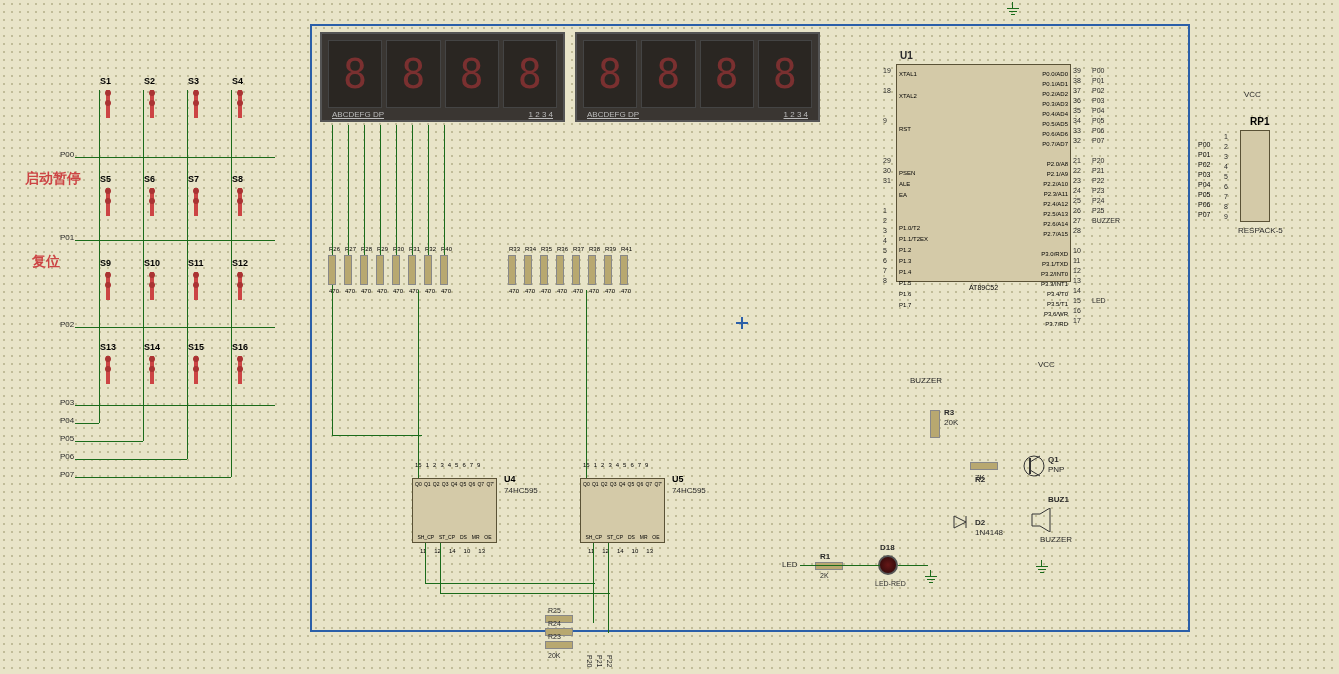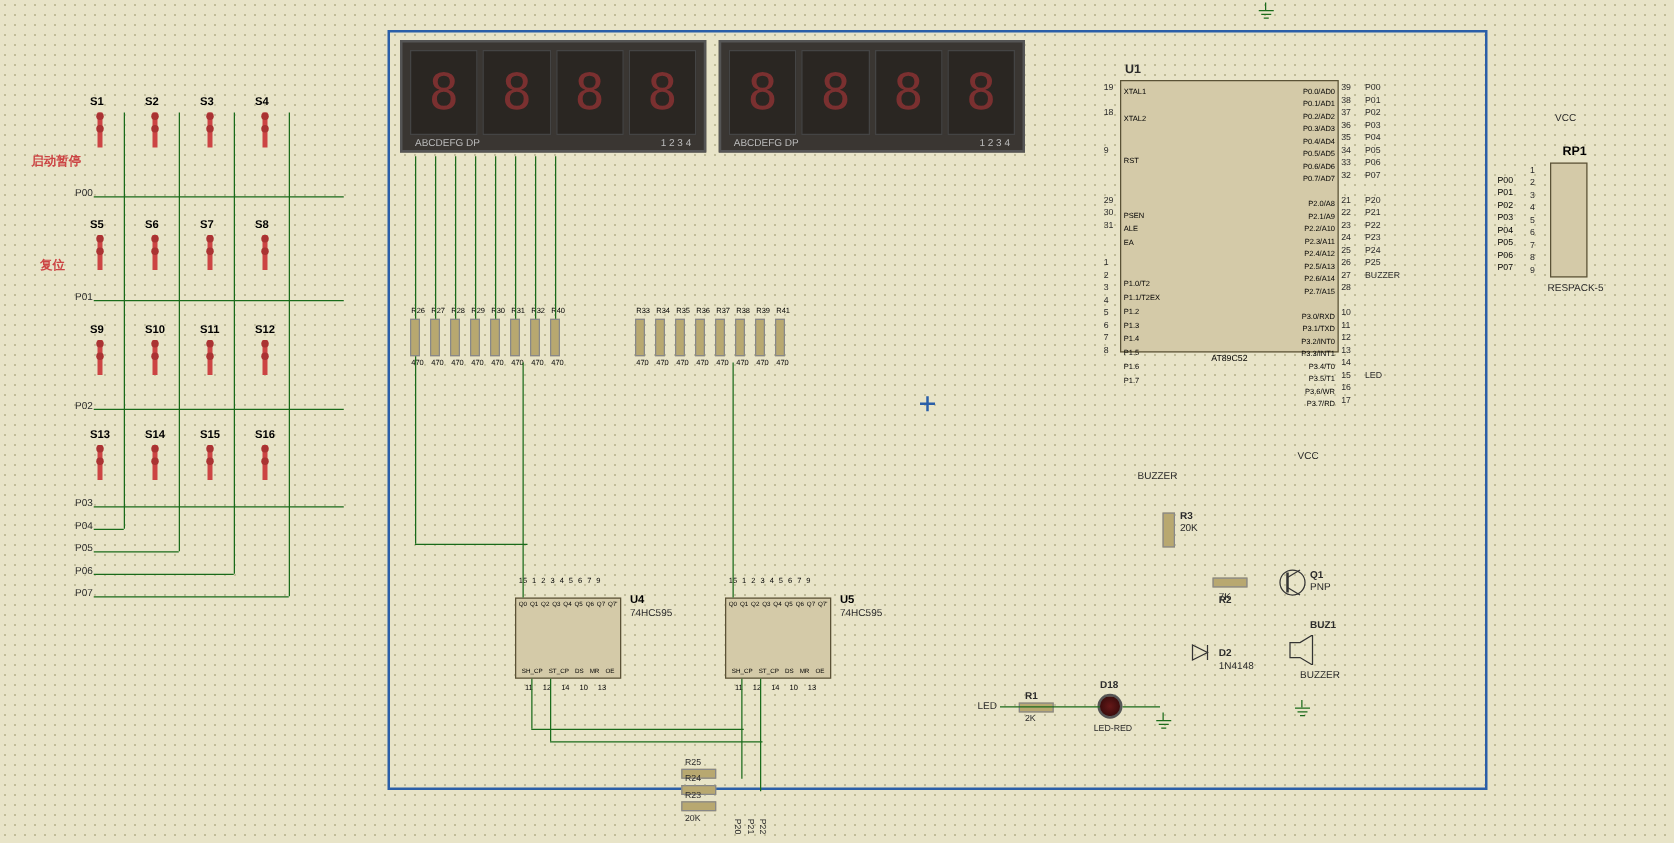--- a/index.html
+++ b/index.html
@@ -45,20 +45,21 @@
     color: #7a3030;
     font-size: 40px;
     font-family: monospace;
   }
   .display-label {
     color: #bbb;
     font-size: 8px;
     display: flex;
     justify-content: space-between;
     padding: 2px 4px;
+    text-decoration: underline;
   }
   .mcu {
     position: absolute;
     left: 896px;
     top: 64px;
     width: 175px;
     height: 218px;
     background: #d4caa8;
     border: 1px solid #5a5236;
   }
@@ -107,21 +108,21 @@
     border: 1px solid #5a5236;
     font-size: 6px;
   }
   .shift-label {
     position: absolute;
     font-size: 9px;
     font-weight: bold;
   }
   .button-grid {
     position: absolute;
-    left: 74px;
+    left: 102px;
     top: 90px;
     width: 175px;
   }
   .button-row {
     display: flex;
     gap: 26px;
     margin-bottom: 50px;
     position: relative;
   }
   .switch {
@@ -146,23 +147,24 @@
   }
   .switch-lbl {
     position: absolute;
     top: -14px;
     left: -2px;
     font-size: 9px;
     font-weight: bold;
   }
   .chinese-lbl {
     position: absolute;
-    font-size: 10px;
+    font-size: 14px;
     color: #c44;
     font-weight: bold;
+    margin-top: 48px;
   }
   .net-lbl {
     position: absolute;
     font-size: 8px;
     color: #2a2a2a;
   }
   .respack {
     position: absolute;
     left: 1240px;
     top: 130px;

